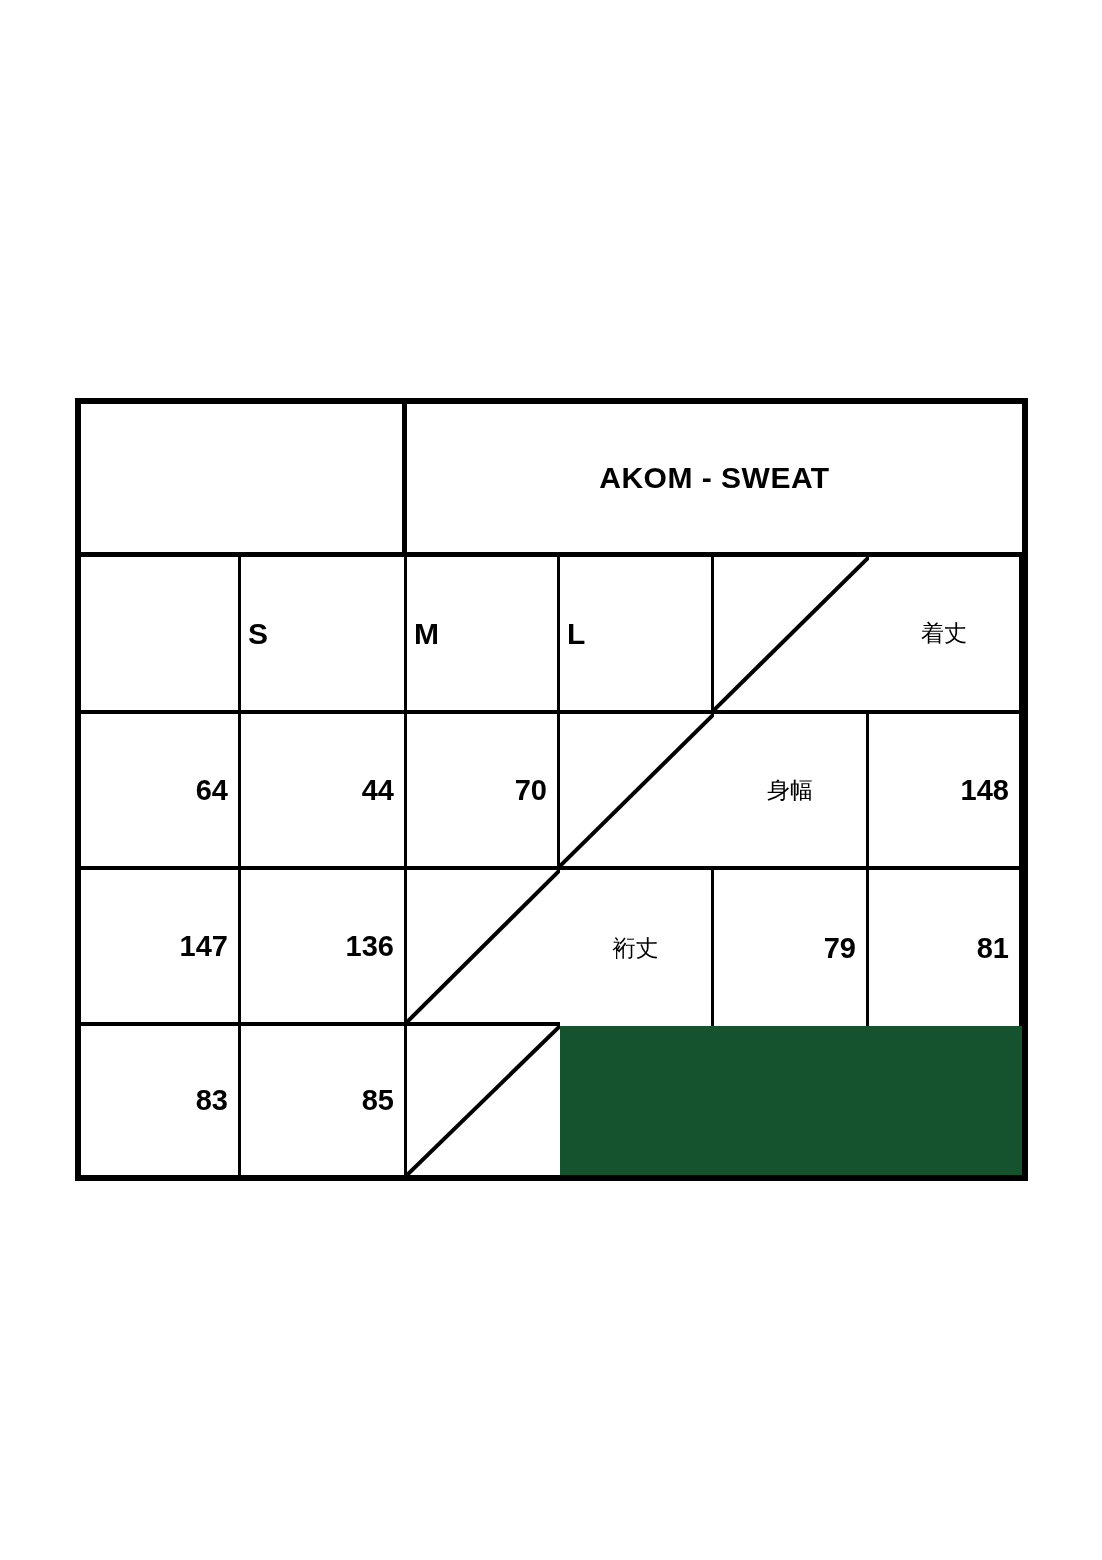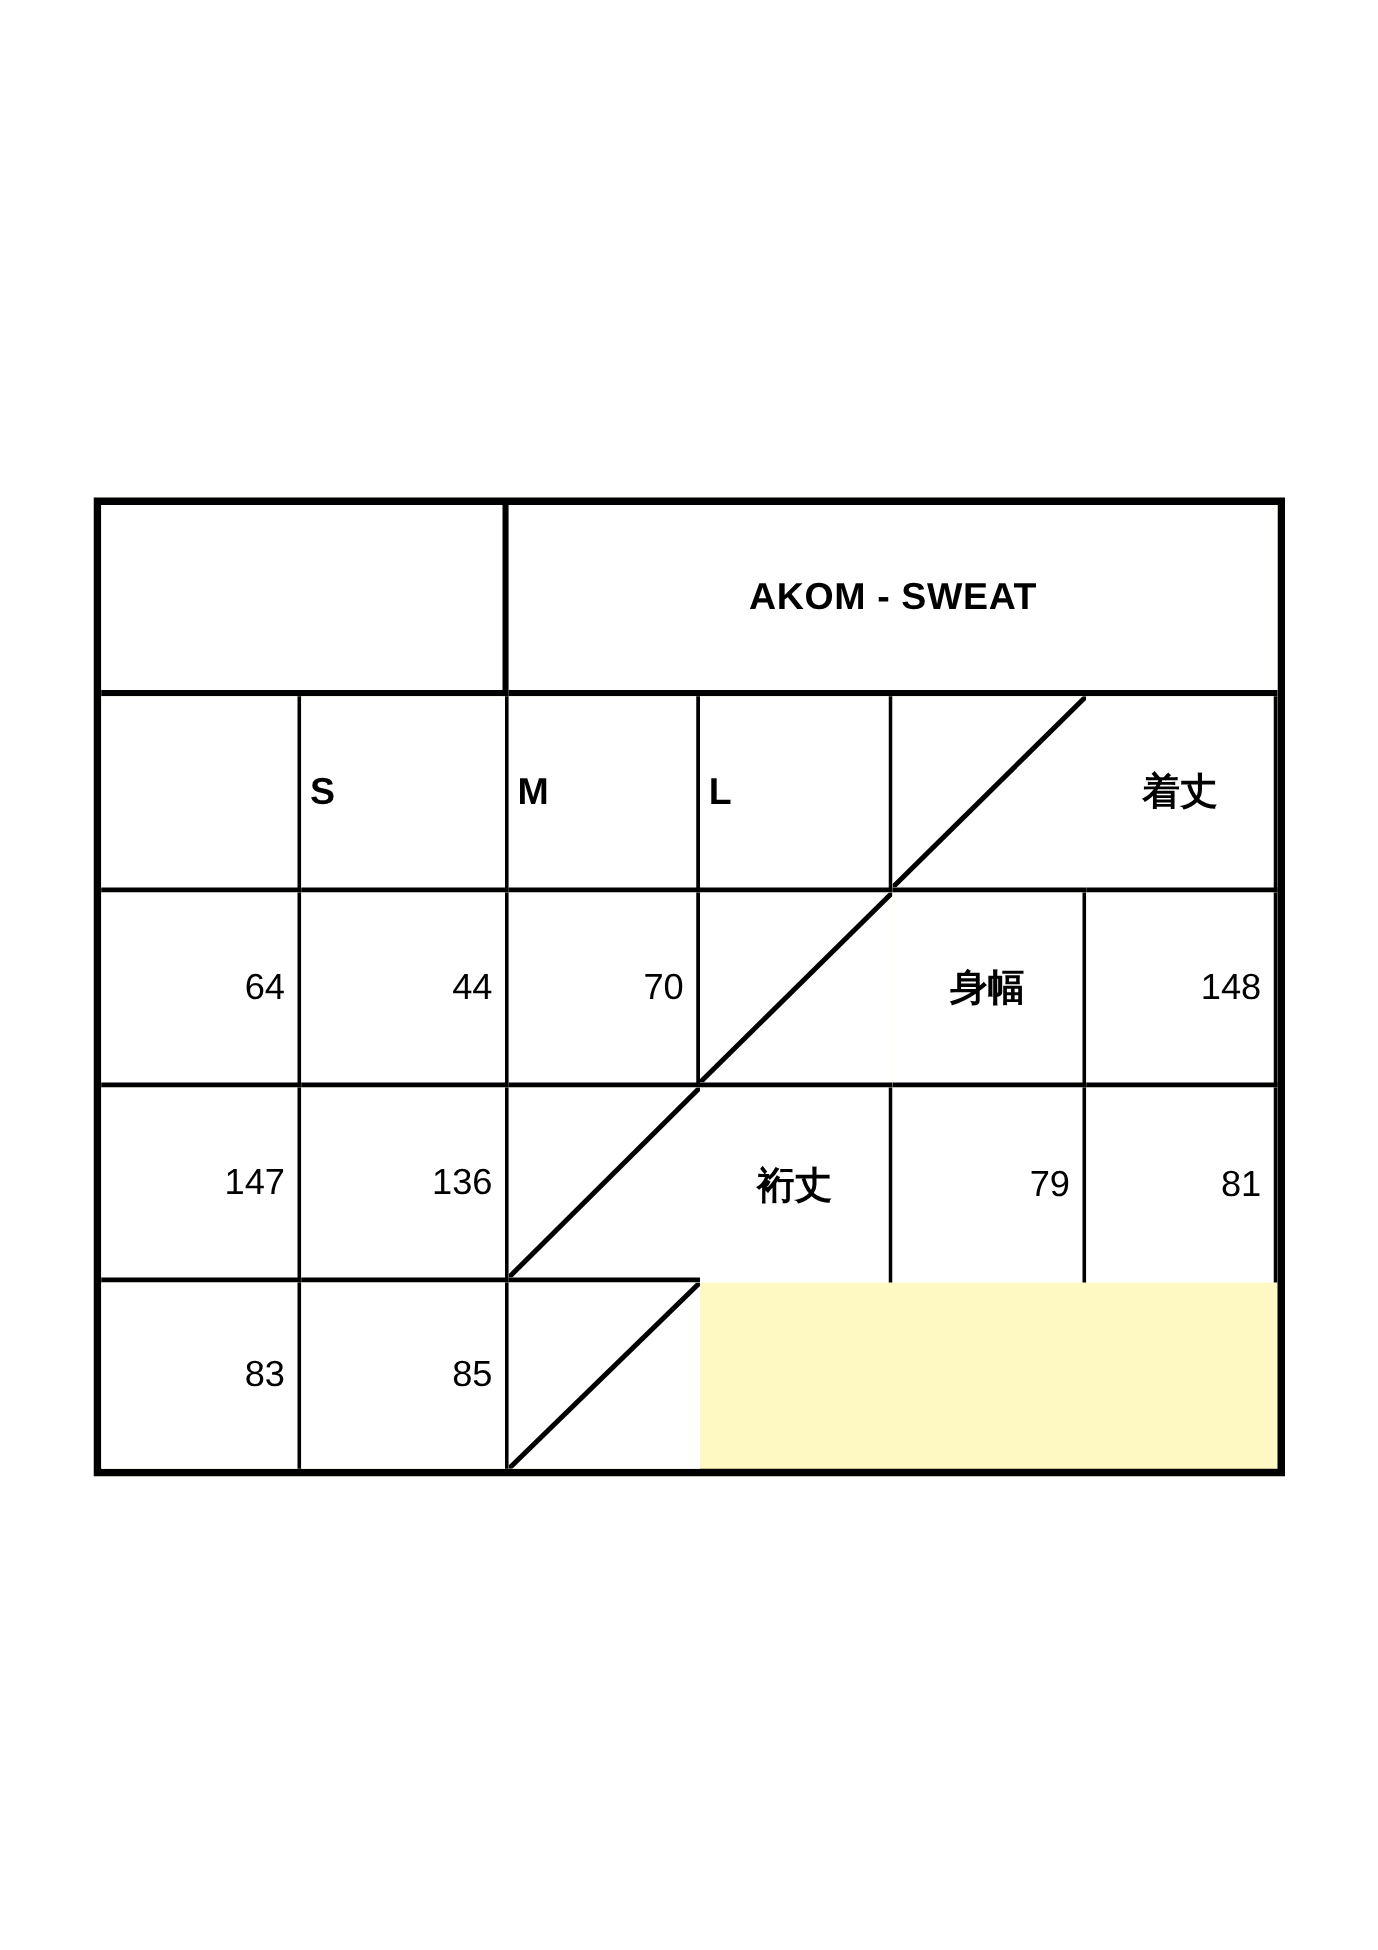--- a/index.html
+++ b/index.html
@@ -14,21 +14,21 @@
     overflow: hidden;
   }
 
   .size-table {
     position: absolute;
     left: 75px;
     top: 398px;
     width: 953px;
     height: 783px;
     border: 6px solid #000;
-    background: #fef9c3;
+    background: #14532d;
     display: grid;
     grid-template-columns: 160px 166px 153px 154px 155px 153px;
     grid-template-rows: 153px 157px 156px 156px 149px;
   }
 
   .cell {
     border-right: 3px solid #000;
     border-bottom: 4px solid #000;
     position: relative;
     display: flex;
@@ -60,29 +60,29 @@
 
   .size-cell {
     justify-content: flex-start;
     padding-left: 7px;
     font-size: 30px;
     font-weight: 600;
   }
 
   .rowlabel-cell {
     justify-content: center;
-    font-size: 30px;
-    font-weight: 700;
+    font-size: 23px;
+    font-weight: 400;
   }
 
   .value-cell {
     justify-content: flex-end;
     padding-right: 10px;
     font-size: 29px;
-    font-weight: 400;
+    font-weight: 700;
   }
 
   .diag-cell svg {
     position: absolute;
     inset: 0;
     width: 100%;
     height: 100%;
     display: block;
   }
 </style>

